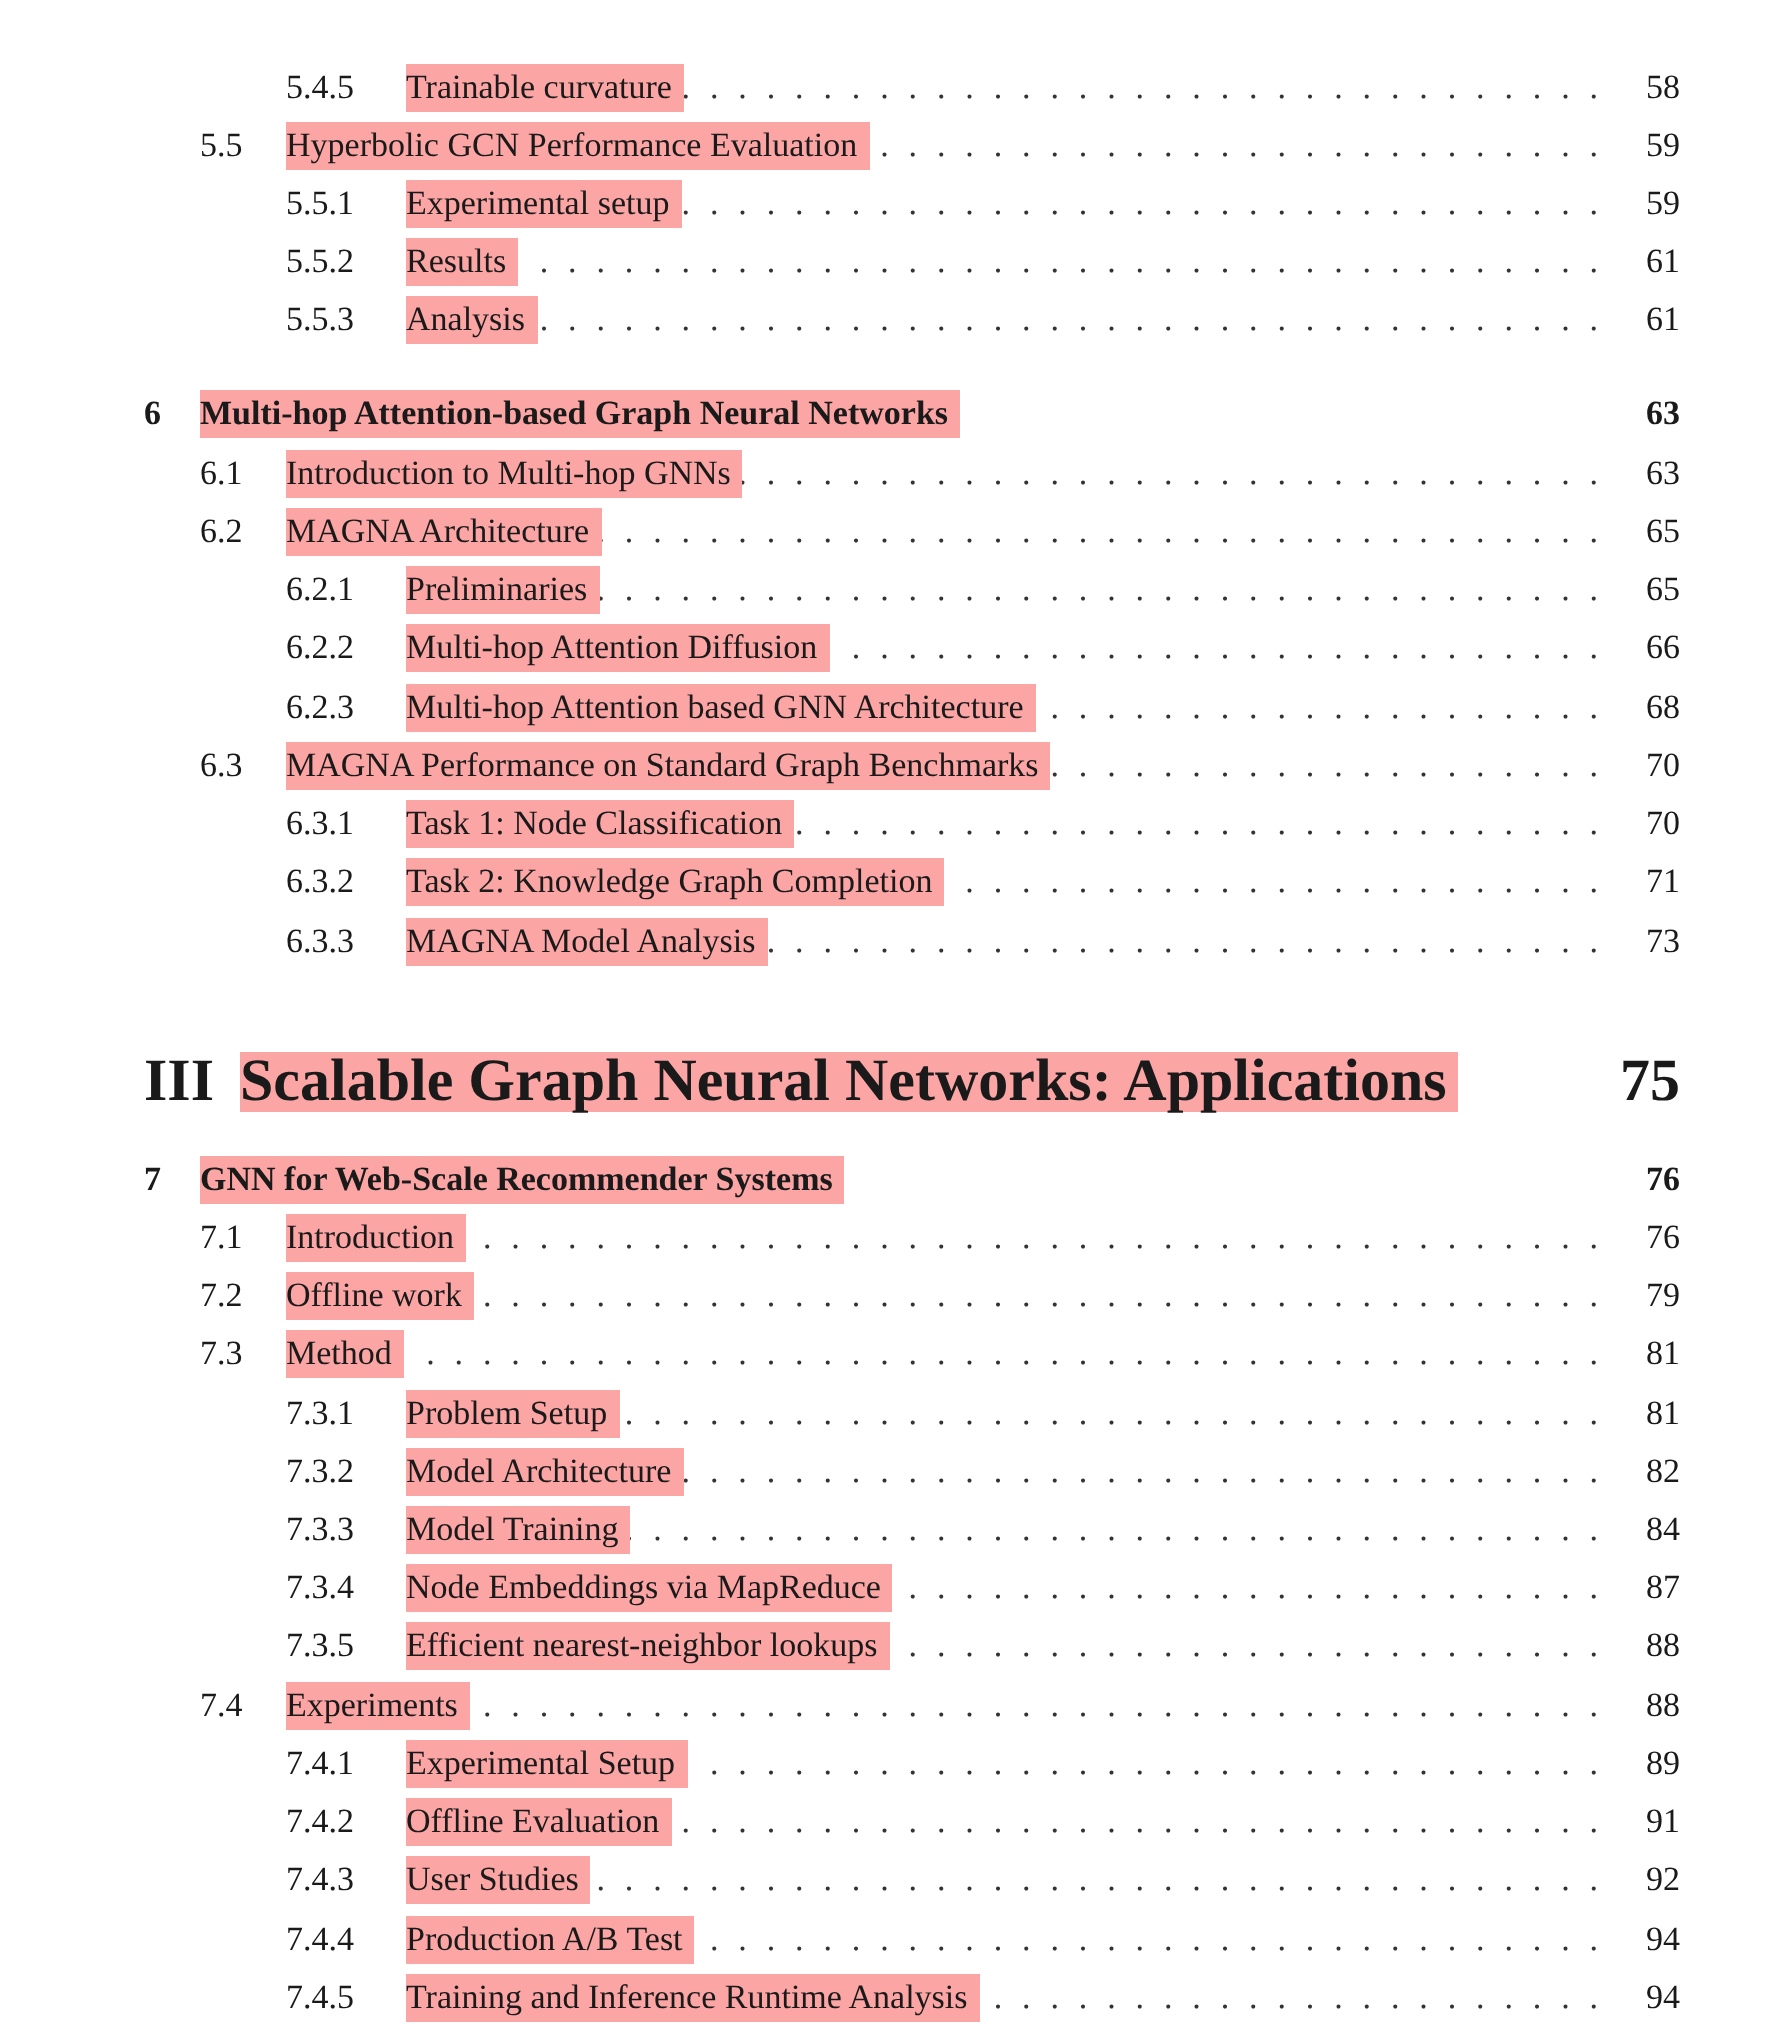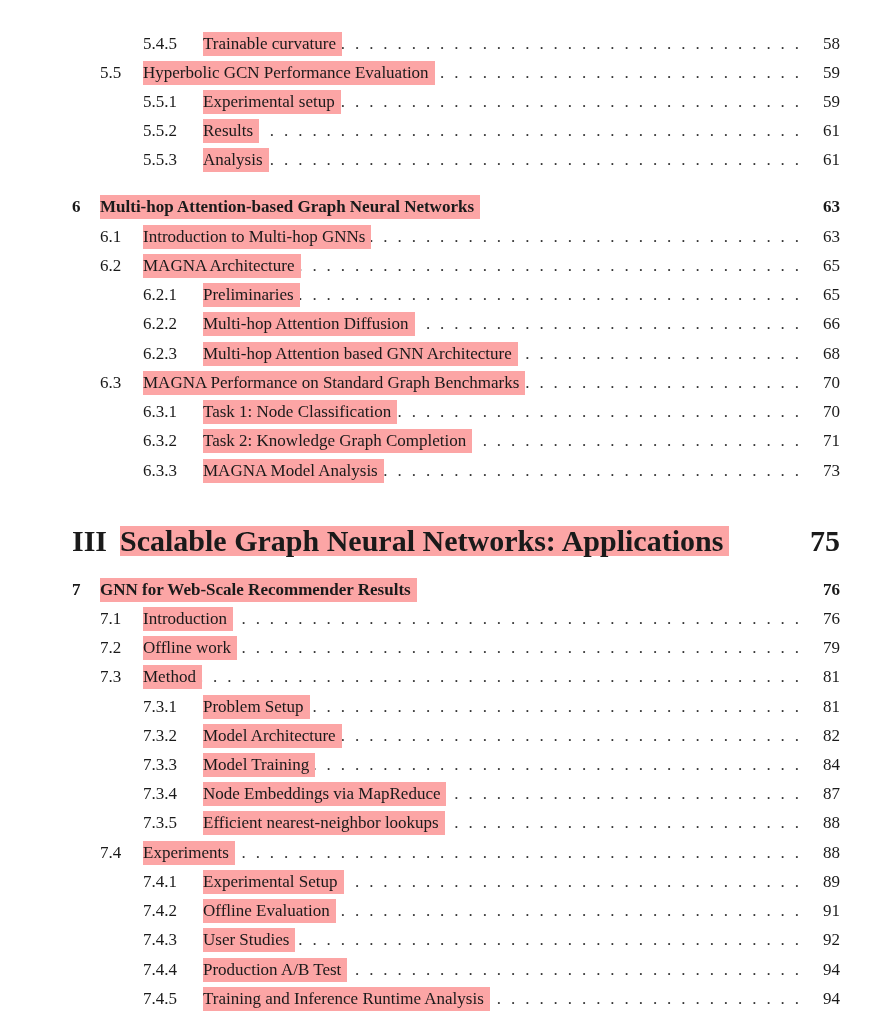--- a/index.html
+++ b/index.html
@@ -181,21 +181,21 @@
   </div>
 
   <div class="row part" style="top:526px">
     <span class="num">III</span>
     <span class="title">Scalable Graph Neural Networks: Applications</span>
     <span class="page">75</span>
   </div>
 
   <div class="row chap" style="top:578px">
     <span class="num">7</span>
-    <span class="title">GNN for Web-Scale Recommender Results</span>
+    <span class="title">GNN for Web-Scale Recommender Systems</span>
     <span class="page">76</span>
   </div>
   <div class="row sec" style="top:607px">
     <span class="num">7.1</span>
     <span class="title">Introduction</span>
     <span class="dots"><span>.</span><span>.</span><span>.</span><span>.</span><span>.</span><span>.</span><span>.</span><span>.</span><span>.</span><span>.</span><span>.</span><span>.</span><span>.</span><span>.</span><span>.</span><span>.</span><span>.</span><span>.</span><span>.</span><span>.</span><span>.</span><span>.</span><span>.</span><span>.</span><span>.</span><span>.</span><span>.</span><span>.</span><span>.</span><span>.</span><span>.</span><span>.</span><span>.</span><span>.</span><span>.</span><span>.</span><span>.</span><span>.</span><span>.</span><span>.</span><span>.</span><span>.</span><span>.</span><span>.</span></span>
     <span class="page">76</span>
   </div>
   <div class="row sec" style="top:636px">
     <span class="num">7.2</span>

